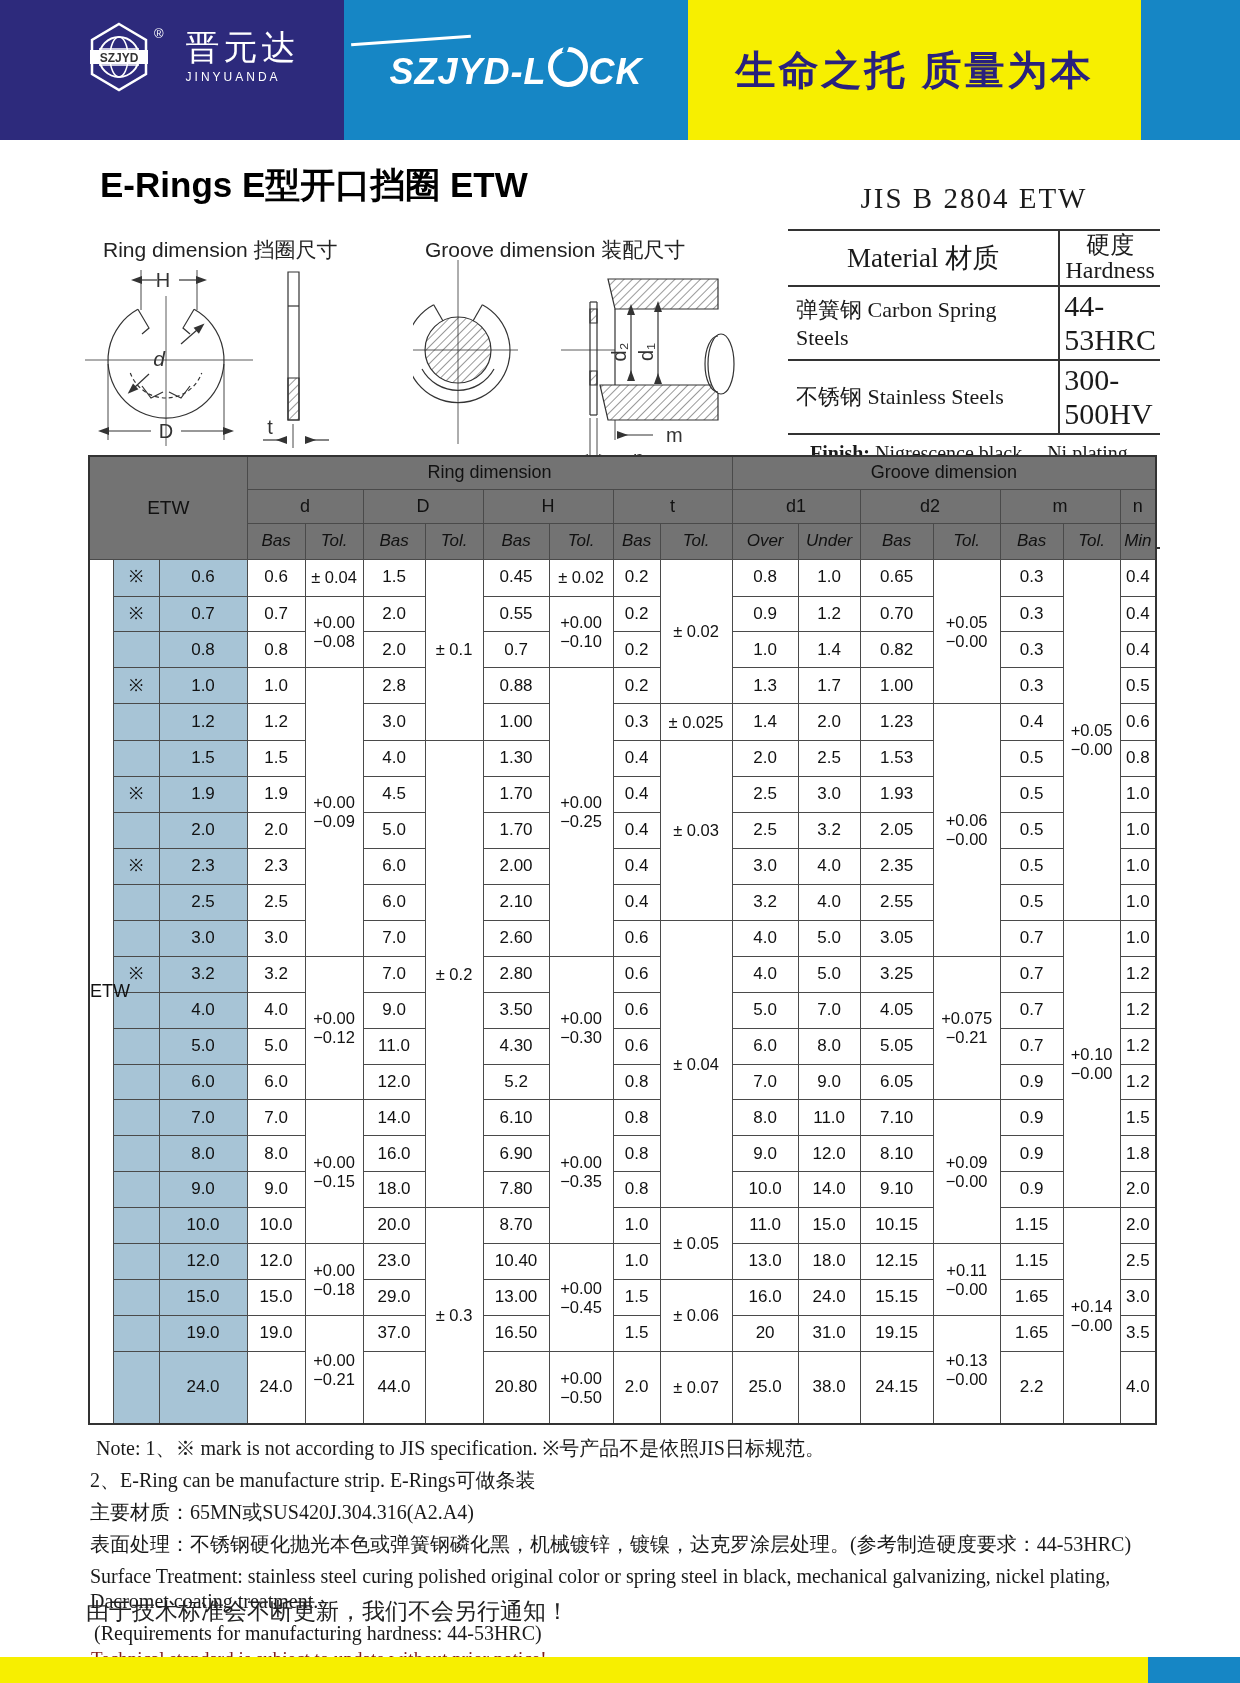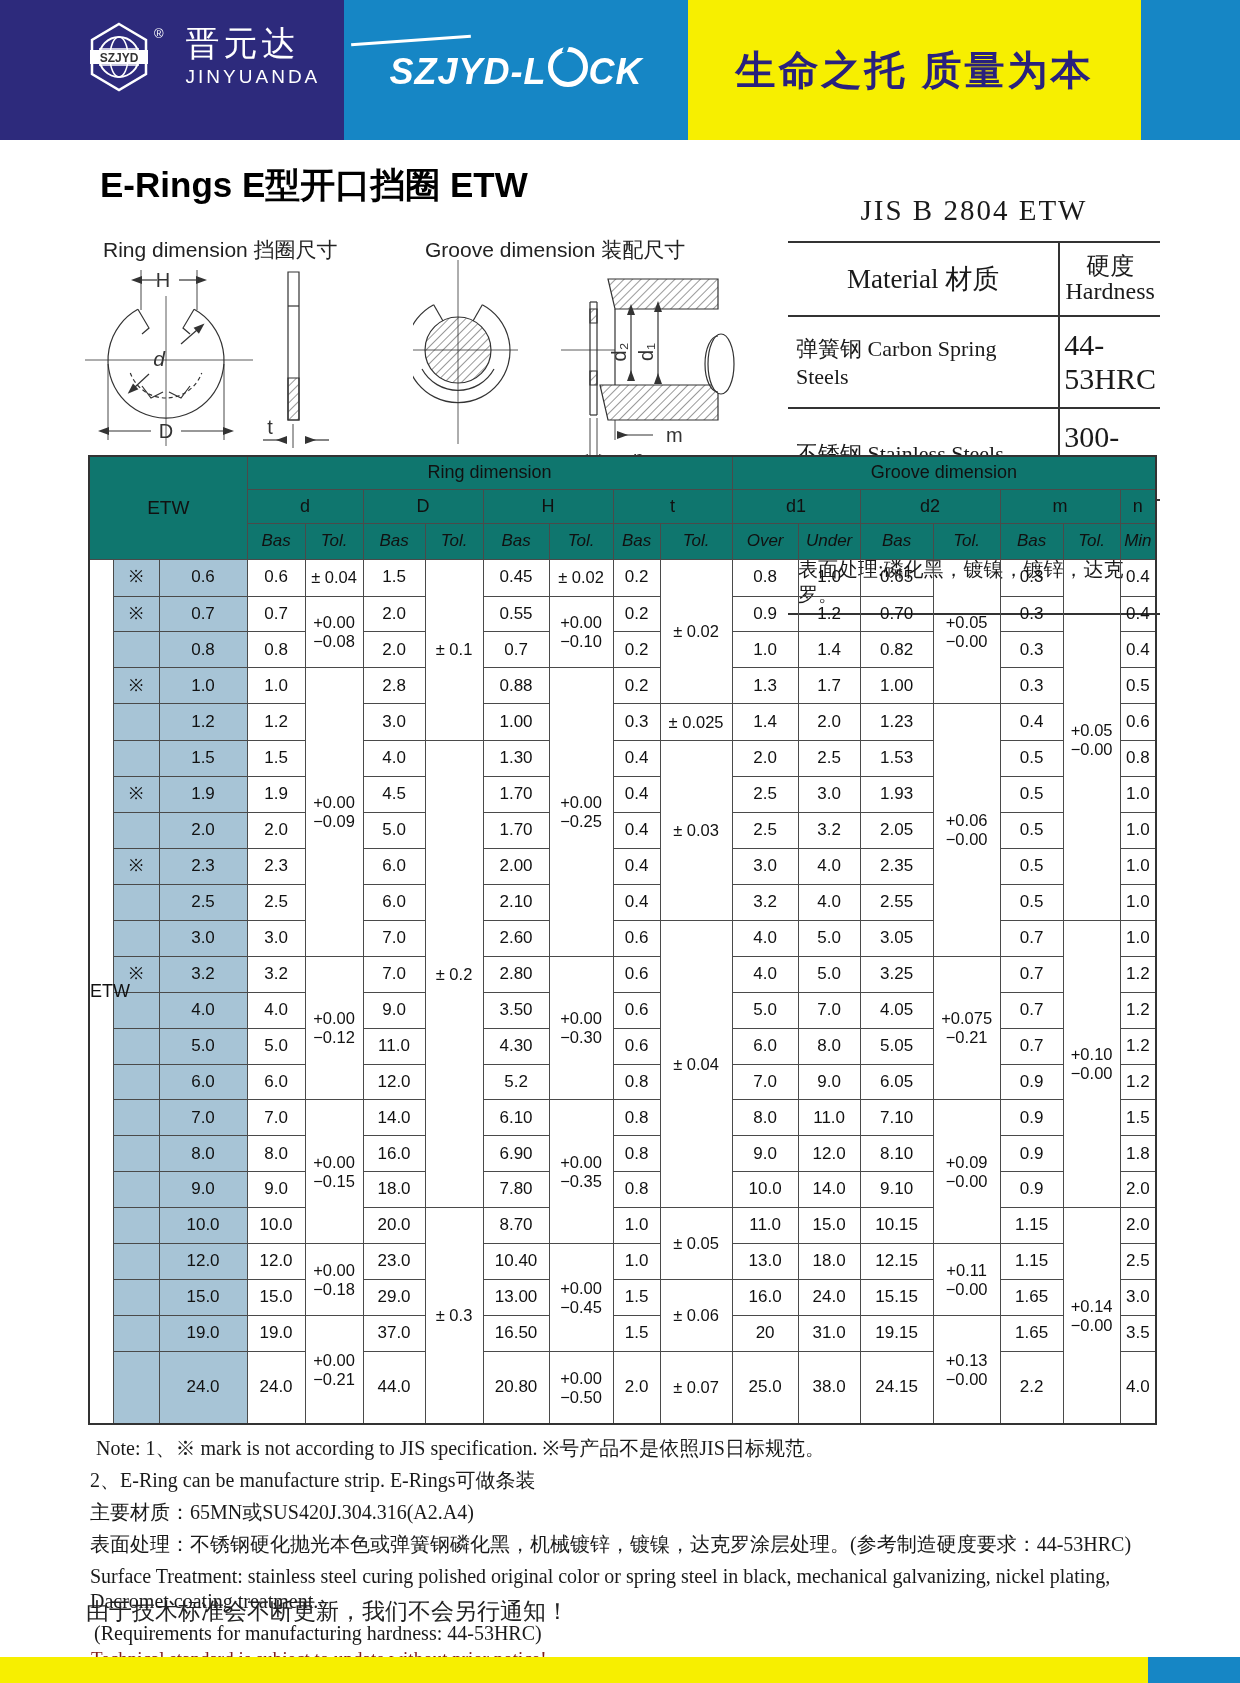--- a/index.html
+++ b/index.html
@@ -6,37 +6,37 @@
   #page{position:relative;width:1240px;height:1683px;background:#ffffff;overflow:hidden;
         font-family:"Liberation Sans",sans-serif;color:#222;}
   
   .banner{position:absolute;left:0;top:0;width:1240px;height:140px;display:flex;}
   .banner .navy{width:344px;background:#2d2a7c;position:relative;}
   .banner .blue{width:344px;background:#1686c5;position:relative;}
   .banner .yellow{width:453px;background:#f7ef00;display:flex;align-items:center;justify-content:center;}
   .banner .blue-end{width:99px;background:#1686c5;}
   .logo-wrap{position:absolute;left:88px;top:22px;display:flex;align-items:center;}
   .logo-cn{color:#fff;font-size:34px;letter-spacing:4px;margin-left:26px;line-height:1;}
-  .logo-en{color:#fff;font-size:19px;letter-spacing:3px;margin-left:26px;margin-top:6px;}
+  .logo-en{color:#fff;font-size:12px;letter-spacing:3px;margin-left:26px;margin-top:6px;}
   .reg-mark{color:#fff;font-size:13px;position:relative;top:-24px;left:4px;}
   .brand{position:absolute;left:0;top:0;width:100%;height:100%;display:flex;align-items:center;justify-content:center;}
   .brand-text{color:#fff;font-style:italic;font-weight:bold;font-size:36px;letter-spacing:1px;position:relative;}
   .brand-text .speedline{position:absolute;left:-38px;top:-8px;width:120px;height:3px;background:#fff;transform:rotate(-4deg);}
   .ring-glyph{display:inline-block;width:30px;height:30px;border:5px solid #fff;border-radius:50%;
               vertical-align:-3px;margin:0 1px;position:relative;}
   .ring-glyph::after{content:"";position:absolute;left:10px;top:-7px;width:5px;height:8px;background:#1686c5;transform:rotate(20deg);}
   .slogan{color:#29217d;font-size:40px;font-weight:bold;letter-spacing:3px;}
   
   .page-title{position:absolute;left:100px;top:162px;font-size:35px;font-weight:bold;color:#000000;}
   .diagram-caption{position:absolute;font-size:21px;color:#222;}
   
   .material{position:absolute;left:788px;top:182px;width:372px;font-family:"Liberation Serif",serif;color:#1a1a1a;}
-  .jis-title{text-align:center;font-size:29px;letter-spacing:2px;margin-bottom:14px;margin-top:12px;}
+  .jis-title{text-align:center;font-size:29px;letter-spacing:2px;margin-bottom:14px;}
   table.mat{border-collapse:collapse;width:100%;}
-  table.mat td{border-top:2px solid #333;border-bottom:2px solid #333;padding:11px 4px;}
+  table.mat td{border-top:2px solid #333;border-bottom:2px solid #333;padding:2px 4px;}
   .mat .c1{width:266px;}
   .mat .c2{border-left:2px solid #333;text-align:left;}
   .mat-head .c1{text-align:center;font-size:27px;}
   .mat-head .c2{font-size:24px;line-height:1.05;text-align:center;}
   .mat-row .c1{font-size:22px;padding-left:8px;}
   .mat-row .c2{font-size:30px;}
   .finish{margin-top:6px;font-size:20px;line-height:1.25;border-bottom:2px solid #333;padding-bottom:6px;}
   .finish .f1{padding-left:22px;}
   .finish .f1 b{font-weight:bold;}
   .finish .f2{text-align:center;}
@@ -44,21 +44,21 @@
   
   svg text{font-family:"Liberation Sans",sans-serif;fill:#333;}
   svg .lbl{font-size:20px;}
   svg .lbl-i{font-size:21px;font-style:italic;}
   svg line,svg path,svg circle,svg rect,svg polygon,svg polyline{vector-effect:non-scaling-stroke;}
   
   table.spec{position:absolute;left:88px;top:455px;width:1067px;height:970px;border-collapse:collapse;table-layout:fixed;
              font-size:17px;color:#111;}
   table.spec th,table.spec td{border:1px solid #4a4a4a;text-align:center;vertical-align:middle;padding:0;line-height:1.1;}
   table.spec{border:2px solid #333;}
-  table.spec thead th{background:#0f766e;font-weight:normal;}
+  table.spec thead th{background:#737373;font-weight:normal;}
   .h-row1 th{height:32px;font-size:18px;}
   .h-row2 th{height:33px;font-size:18px;}
   .h-row3 th{height:35px;font-size:17px;font-style:italic;}
   th.etw-head{font-size:19px;}
   td.star,td.size{background:#a7c4d6;}
   td.size{font-size:17px;}
   td.etw-side{background:#fff;font-size:18px;}
   td.tol div{line-height:19px;font-size:16.5px;}
   td.tol{font-size:16.5px;}
   

